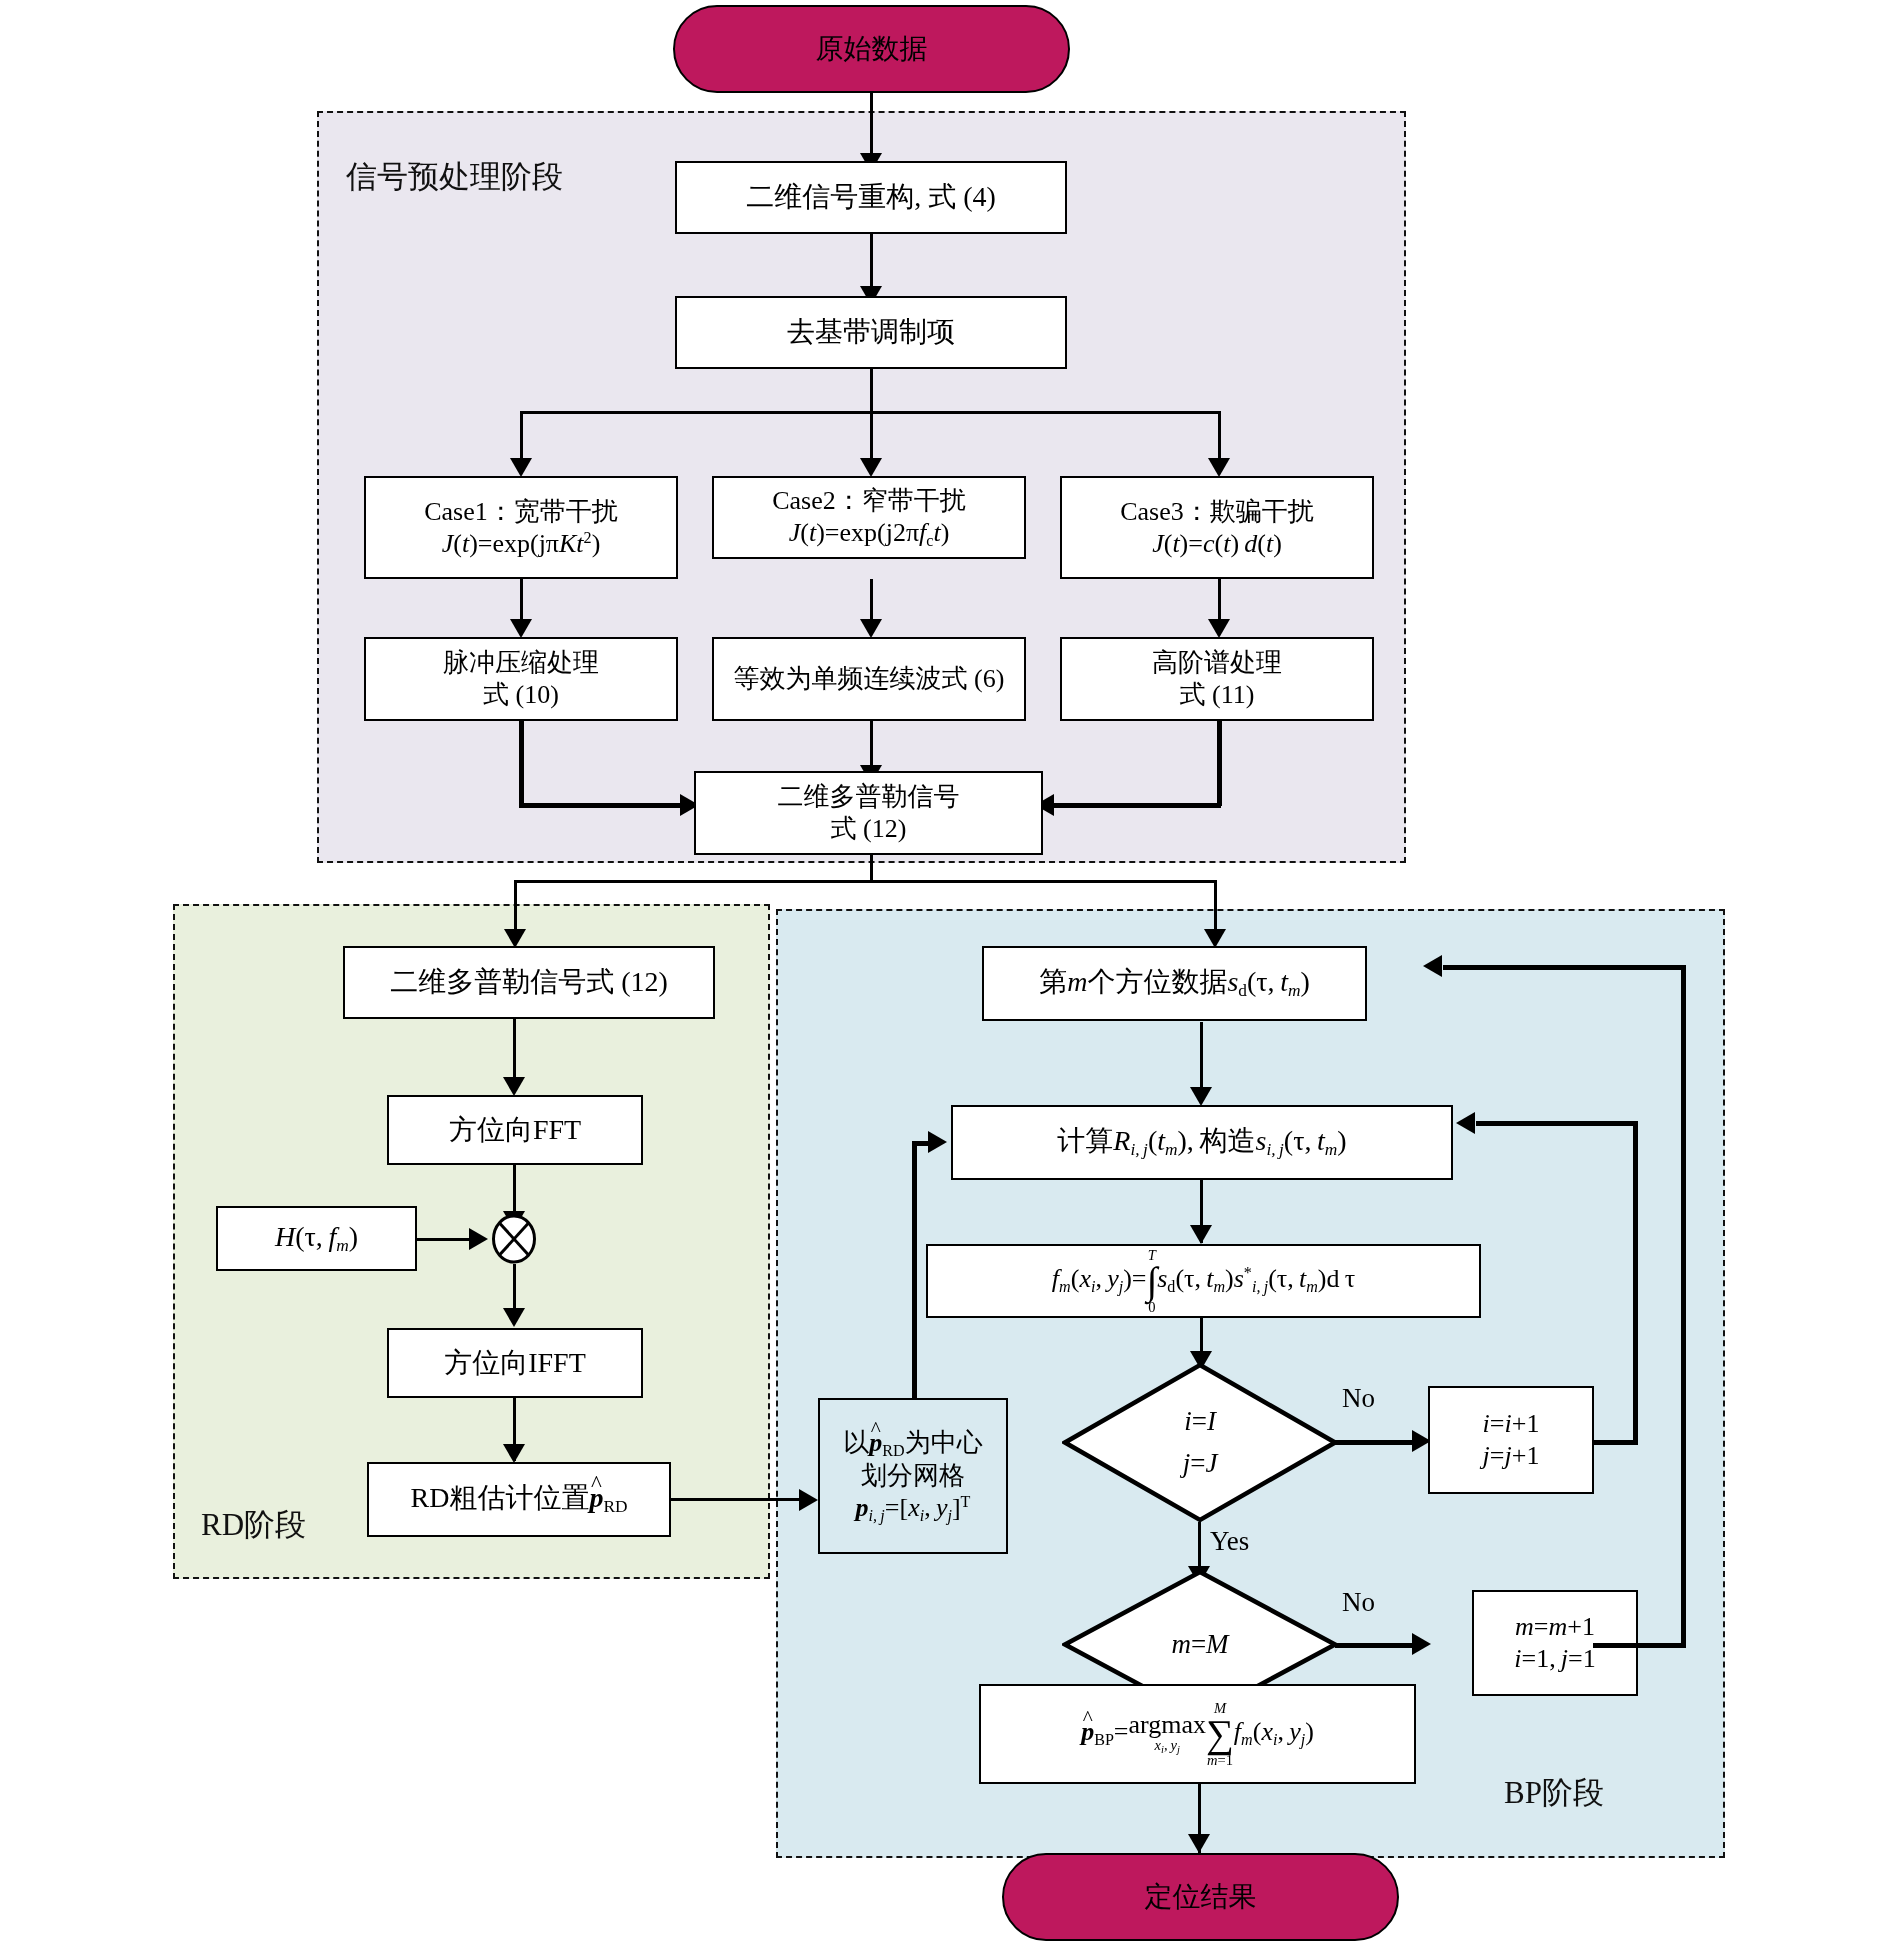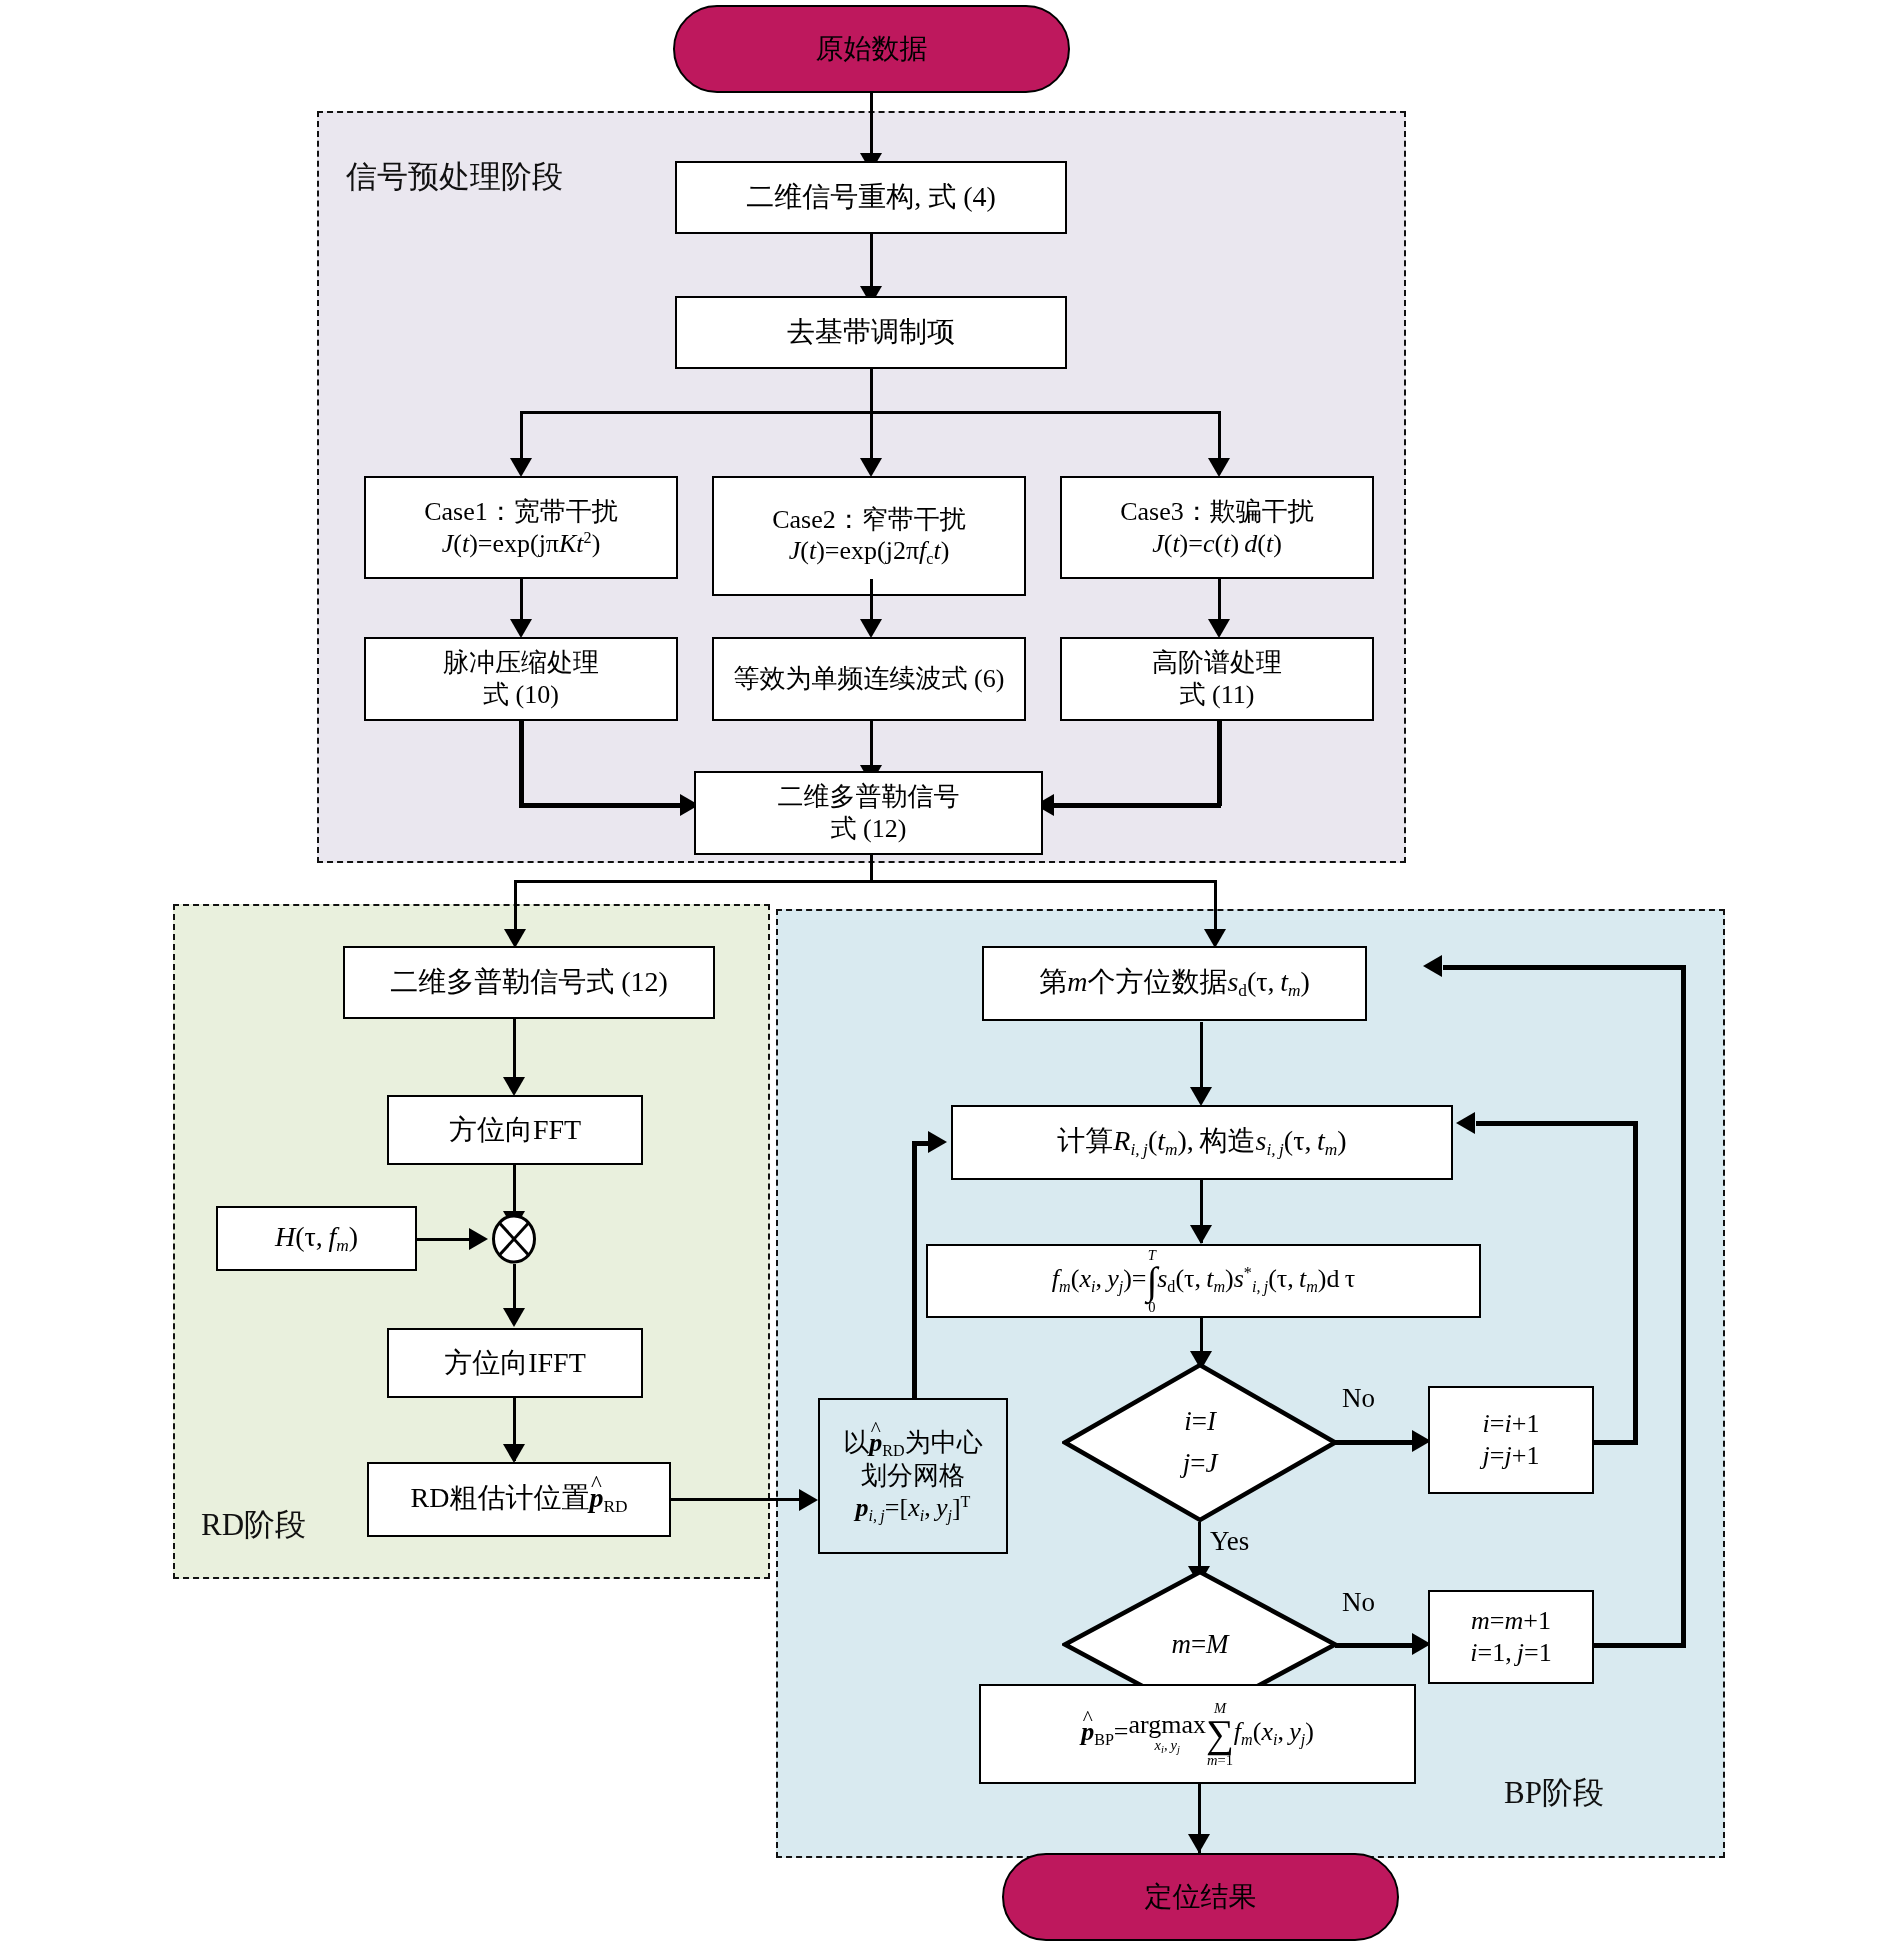--- a/index.html
+++ b/index.html
@@ -98,21 +98,21 @@
   <div class="ln lnv" style="left:1218px;top:411px;height:55px;"></div>
   <div class="arw down" style="left:510px;top:458px;"></div>
   <div class="arw down" style="left:860px;top:458px;"></div>
   <div class="arw down" style="left:1208px;top:458px;"></div>
 
   <div class="node t2" style="left:364px;top:476px;width:314px;height:103px;flex-direction:column;">
     <span>Case1：宽带干扰</span>
     <span class="nowrap"><i class="mi">J</i>(<i class="mi">t</i>)=exp(jπ<i class="mi">K</i><i class="mi">t</i><span class="sup">2</span>)</span>
   </div>
 
-  <div class="node t2" style="left:712px;top:476px;width:314px;height:120px;flex-direction:column;">
+  <div class="node t2" style="left:712px;top:476px;width:314px;height:83px;flex-direction:column;">
     <span>Case2：窄带干扰</span>
     <span class="nowrap"><i class="mi">J</i>(<i class="mi">t</i>)=exp(j2π<i class="mi">f</i><span class="sub">c</span><i class="mi">t</i>)</span>
   </div>
 
   <div class="node t2" style="left:1060px;top:476px;width:314px;height:103px;flex-direction:column;">
     <span>Case3：欺骗干扰</span>
     <span class="nowrap"><i class="mi">J</i>(<i class="mi">t</i>)=<i class="mi">c</i>(<i class="mi">t</i>) <i class="mi">d</i>(<i class="mi">t</i>)</span>
   </div>
 
   <div class="ln lnv" style="left:520px;top:579px;height:45px;"></div>
@@ -258,21 +258,21 @@
     </svg>
     <div class="dtext">
       <span><i class="mi">m</i>=<i class="mi">M</i></span>
     </div>
   </div>
 
   <div class="ln lnh thick" style="left:1335px;top:1643px;width:80px;"></div>
   <div class="arw right" style="left:1412px;top:1633px;"></div>
   <div class="edge-label" style="left:1342px;top:1587px;">No</div>
 
-  <div class="node t2" style="left:1428px;top:1590px;width:166px;height:94px;flex-direction:column;">
+  <div class="node t2" style="left:1472px;top:1590px;width:166px;height:106px;flex-direction:column;">
     <span><i class="mi">m</i>=<i class="mi">m</i>+1</span>
     <span><i class="mi">i</i>=1, <i class="mi">j</i>=1</span>
   </div>
 
   <div class="ln lnh thick" style="left:1593px;top:1643px;width:93px;"></div>
   <div class="ln lnv thick" style="left:1681px;top:965px;height:679px;"></div>
   <div class="ln lnh thick" style="left:1443px;top:965px;width:239px;"></div>
   <div class="arw left" style="left:1423px;top:955px;"></div>
 
   <div class="ln lnv" style="left:1198px;top:1720px;height:65px;"></div>

